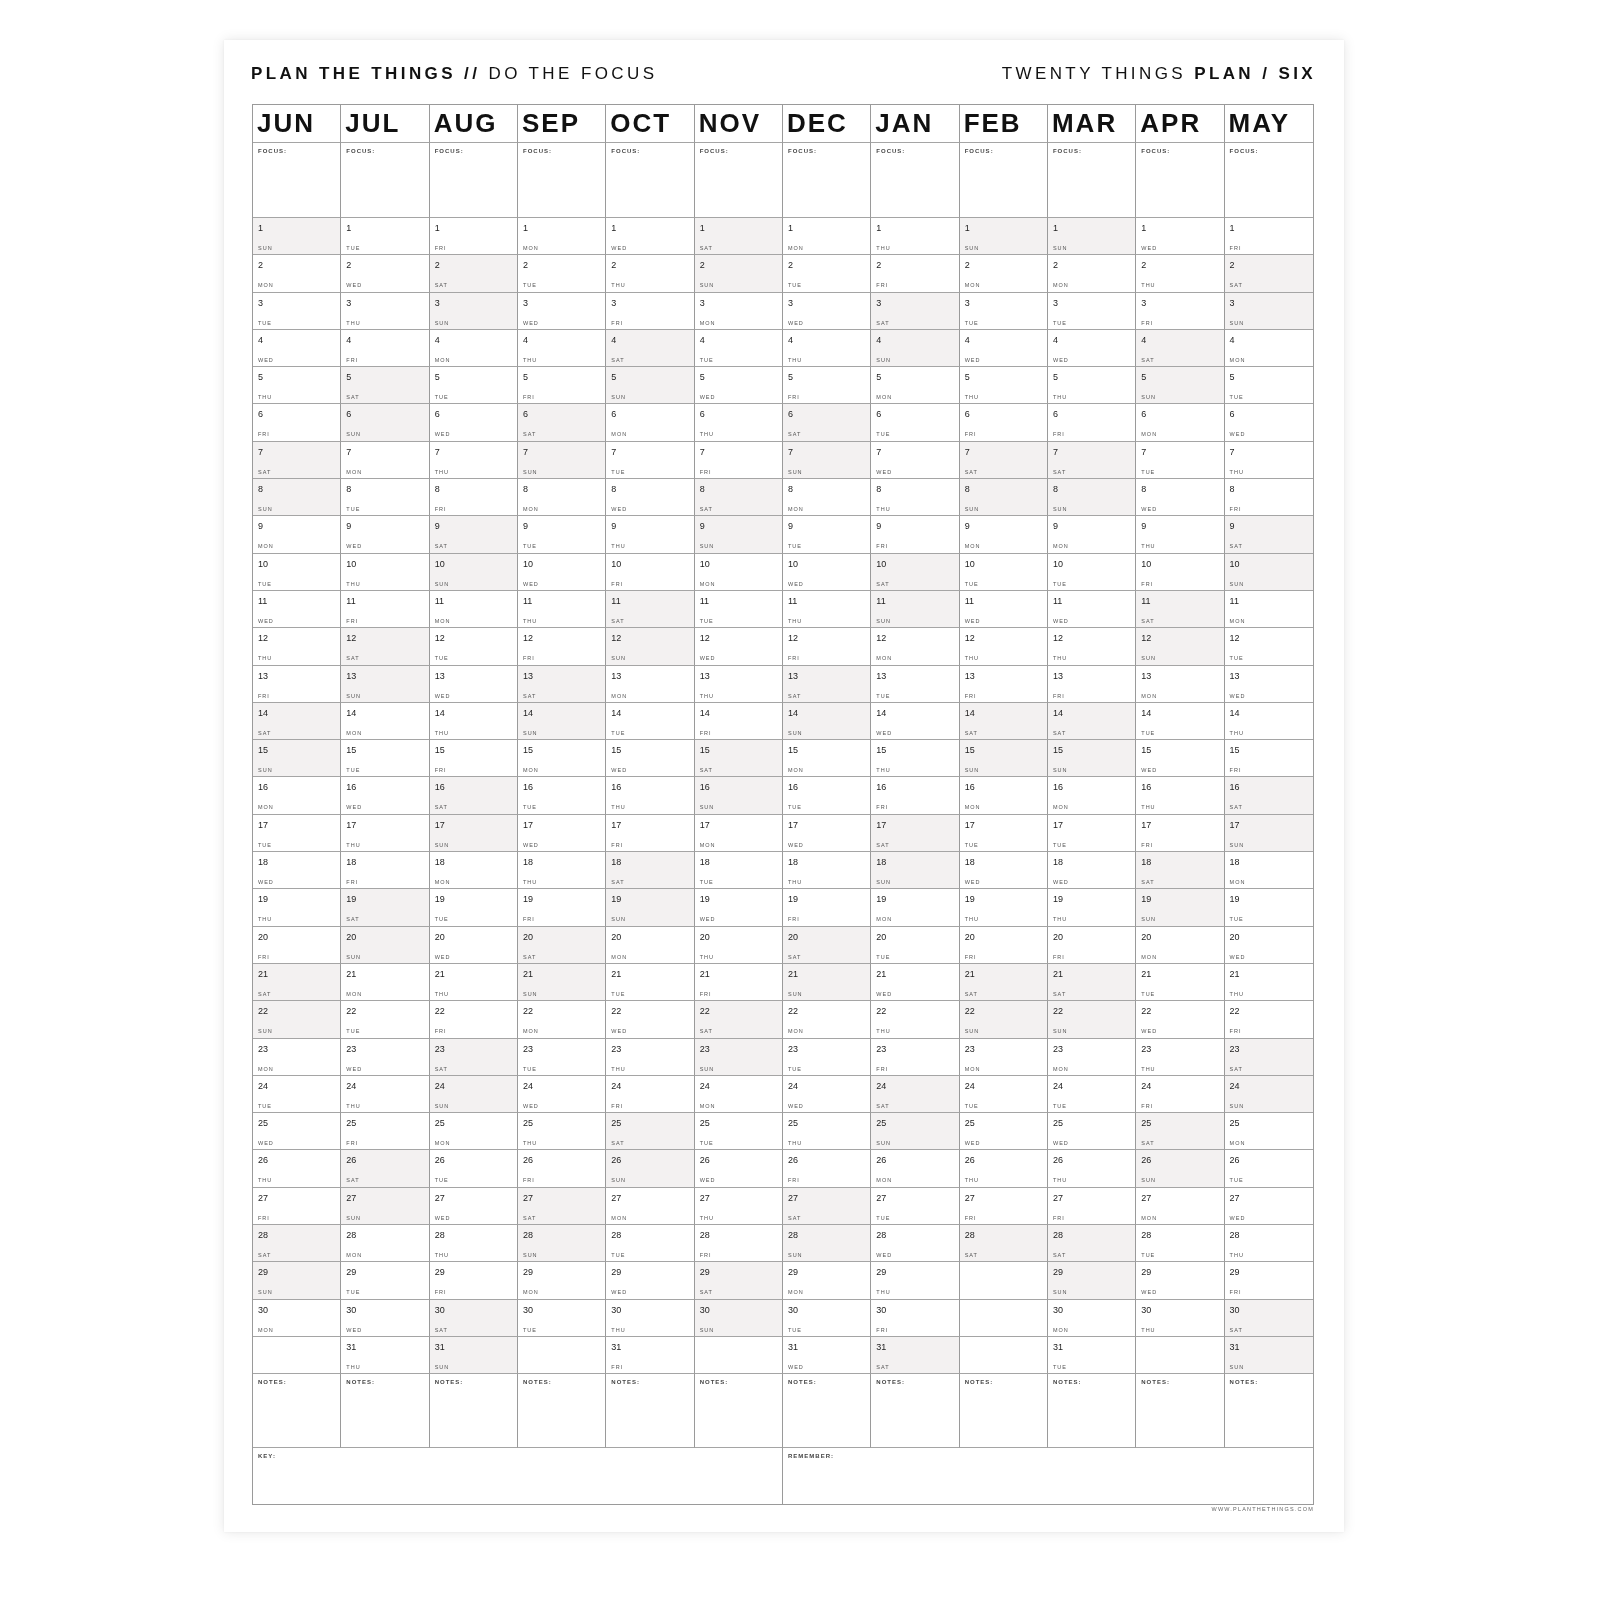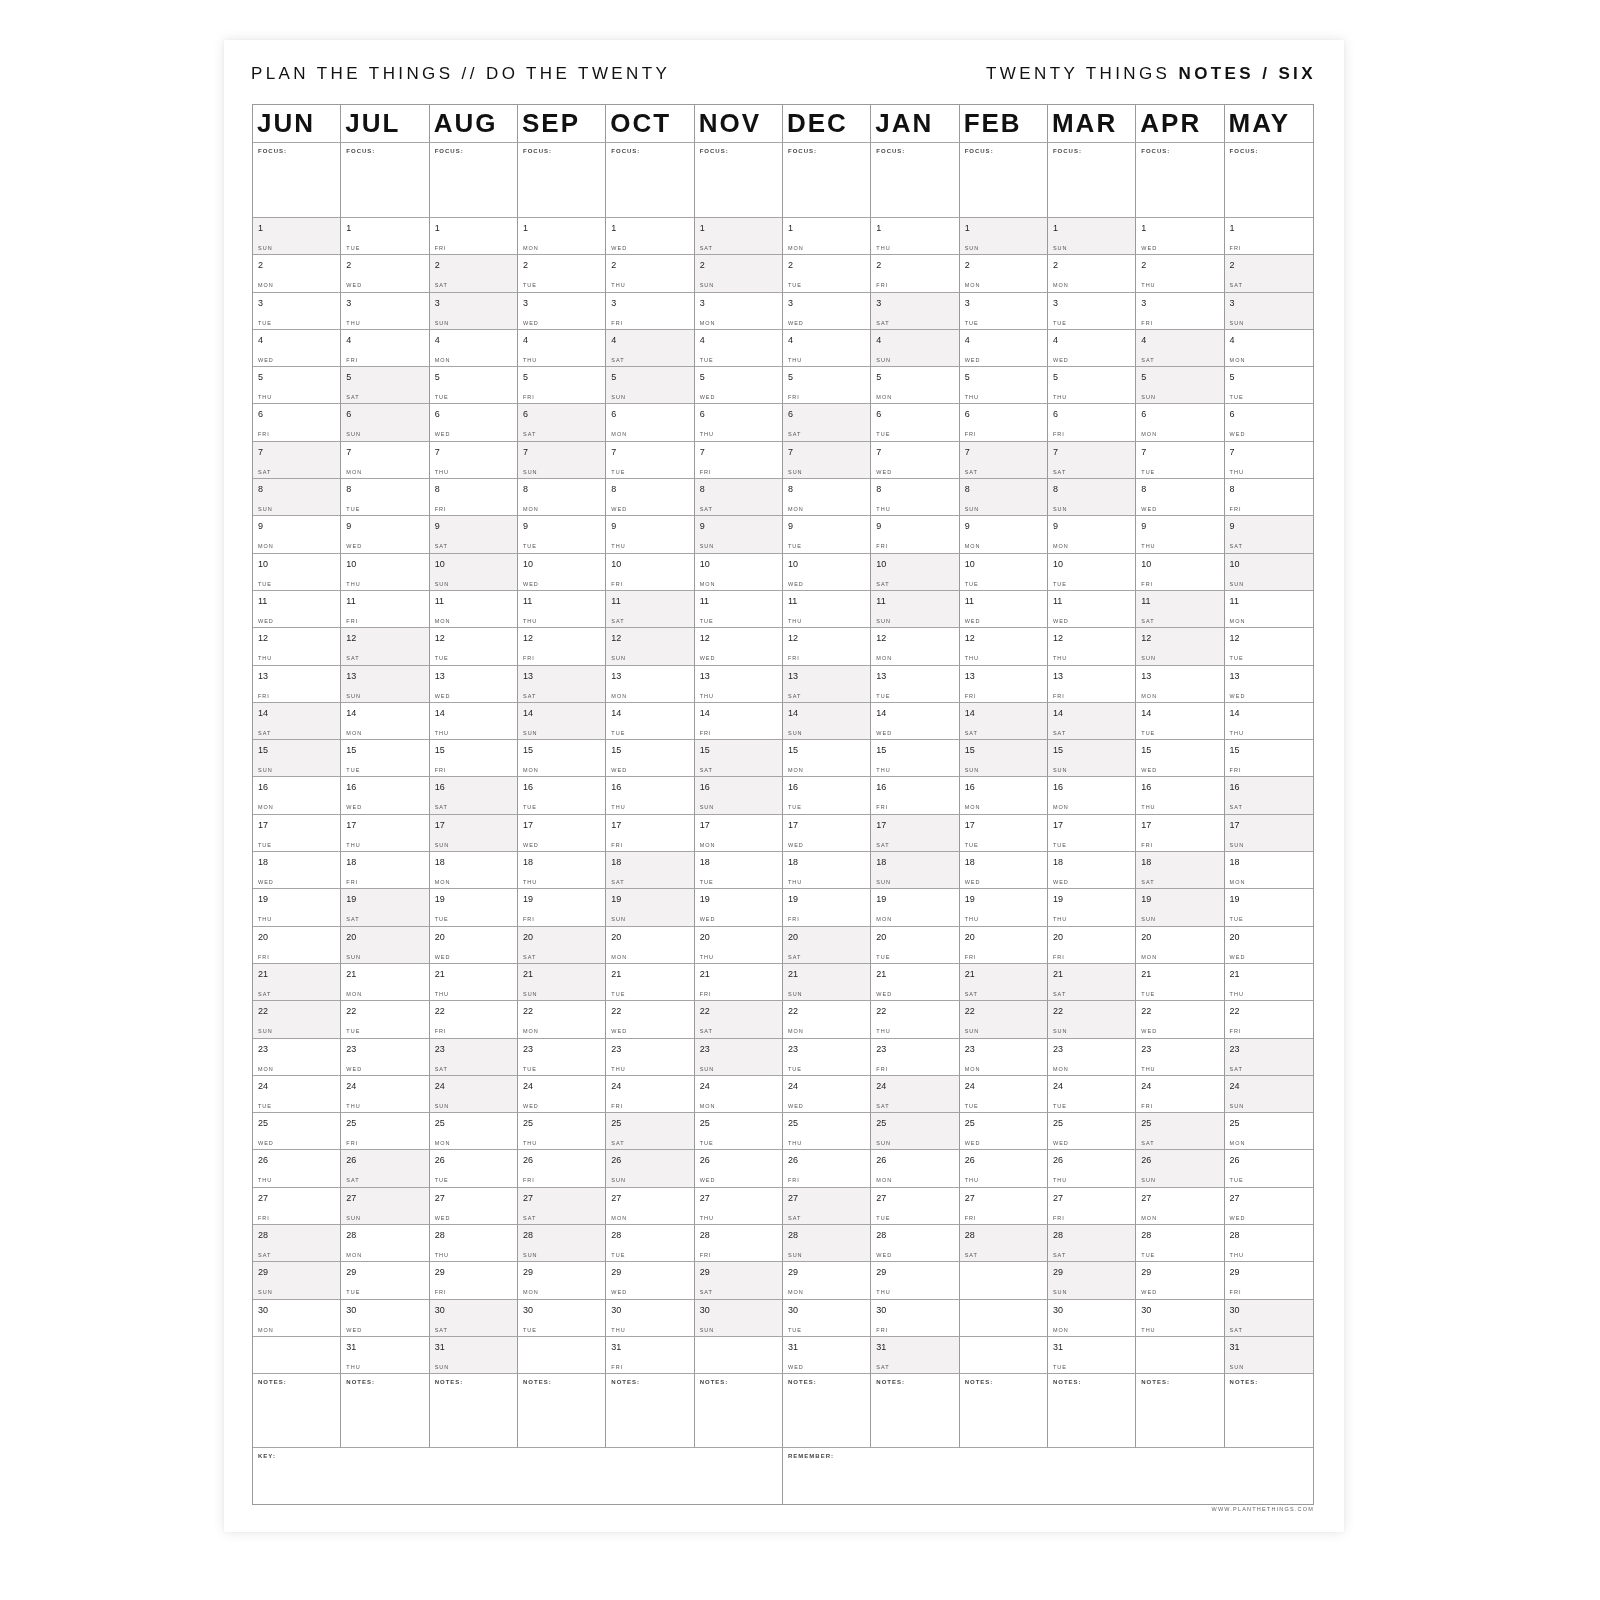--- a/index.html
+++ b/index.html
@@ -8,21 +8,21 @@
     font-family:"Liberation Sans", sans-serif; color:#111;
   }
   .sheet {
     position:absolute; left:224px; top:40px; width:1120px; height:1492px;
     background:#fff; box-shadow:0 0 12px rgba(0,0,0,0.10), 0 0 2px rgba(0,0,0,0.06);
   }
   .title-left {
     position:absolute; left:251px; top:64px; font-size:17px; letter-spacing:3.4px; color:#111;
     white-space:nowrap;
   }
-  .title-left b { font-weight:400; }
+  .title-left b { font-weight:700; }
   .title-left span.light { font-weight:400; }
   .title-right {
     position:absolute; right:284px; top:64px; font-size:17px; letter-spacing:3.4px; color:#111;
     white-space:nowrap; text-align:right;
   }
   .grid {
     position:absolute; left:252px; top:104px; width:1062px;
     border:1px solid #9a9a9a; box-sizing:border-box;
   }
   .row { display:flex; width:100%; }
@@ -46,23 +46,23 @@
   .bottom .cell { height:56px; border-bottom:none; }
   .footer-url {
     position:absolute; right:286px; top:1506px; font-size:5.5px; letter-spacing:1.2px; color:#666;
   }
 </style>
 </head>
 <body>
 
 <div class="sheet"></div>
 
-<div class="title-left"><b>PLAN THE THINGS //</b> <span class="light">DO THE TWENTY</span></div>
+<div class="title-left"><b>PLAN THE THINGS //</b> <span class="light">DO THE FOCUS</span></div>
 
-<div class="title-right"><span>TWENTY THINGS</span> <b>NOTES / SIX</b></div>
+<div class="title-right"><span>TWENTY THINGS</span> <b>PLAN / SIX</b></div>
 
 <div class="grid" id="grid">
     <div class="row hdr">
       <div class="cell" style="width: 88.3333px;">
         <span class="">JUN</span>
       </div>
       <div class="cell" style="width: 88.3333px;">
         <span class="">JUL</span>
       </div>
       <div class="cell" style="width: 88.3333px;">

